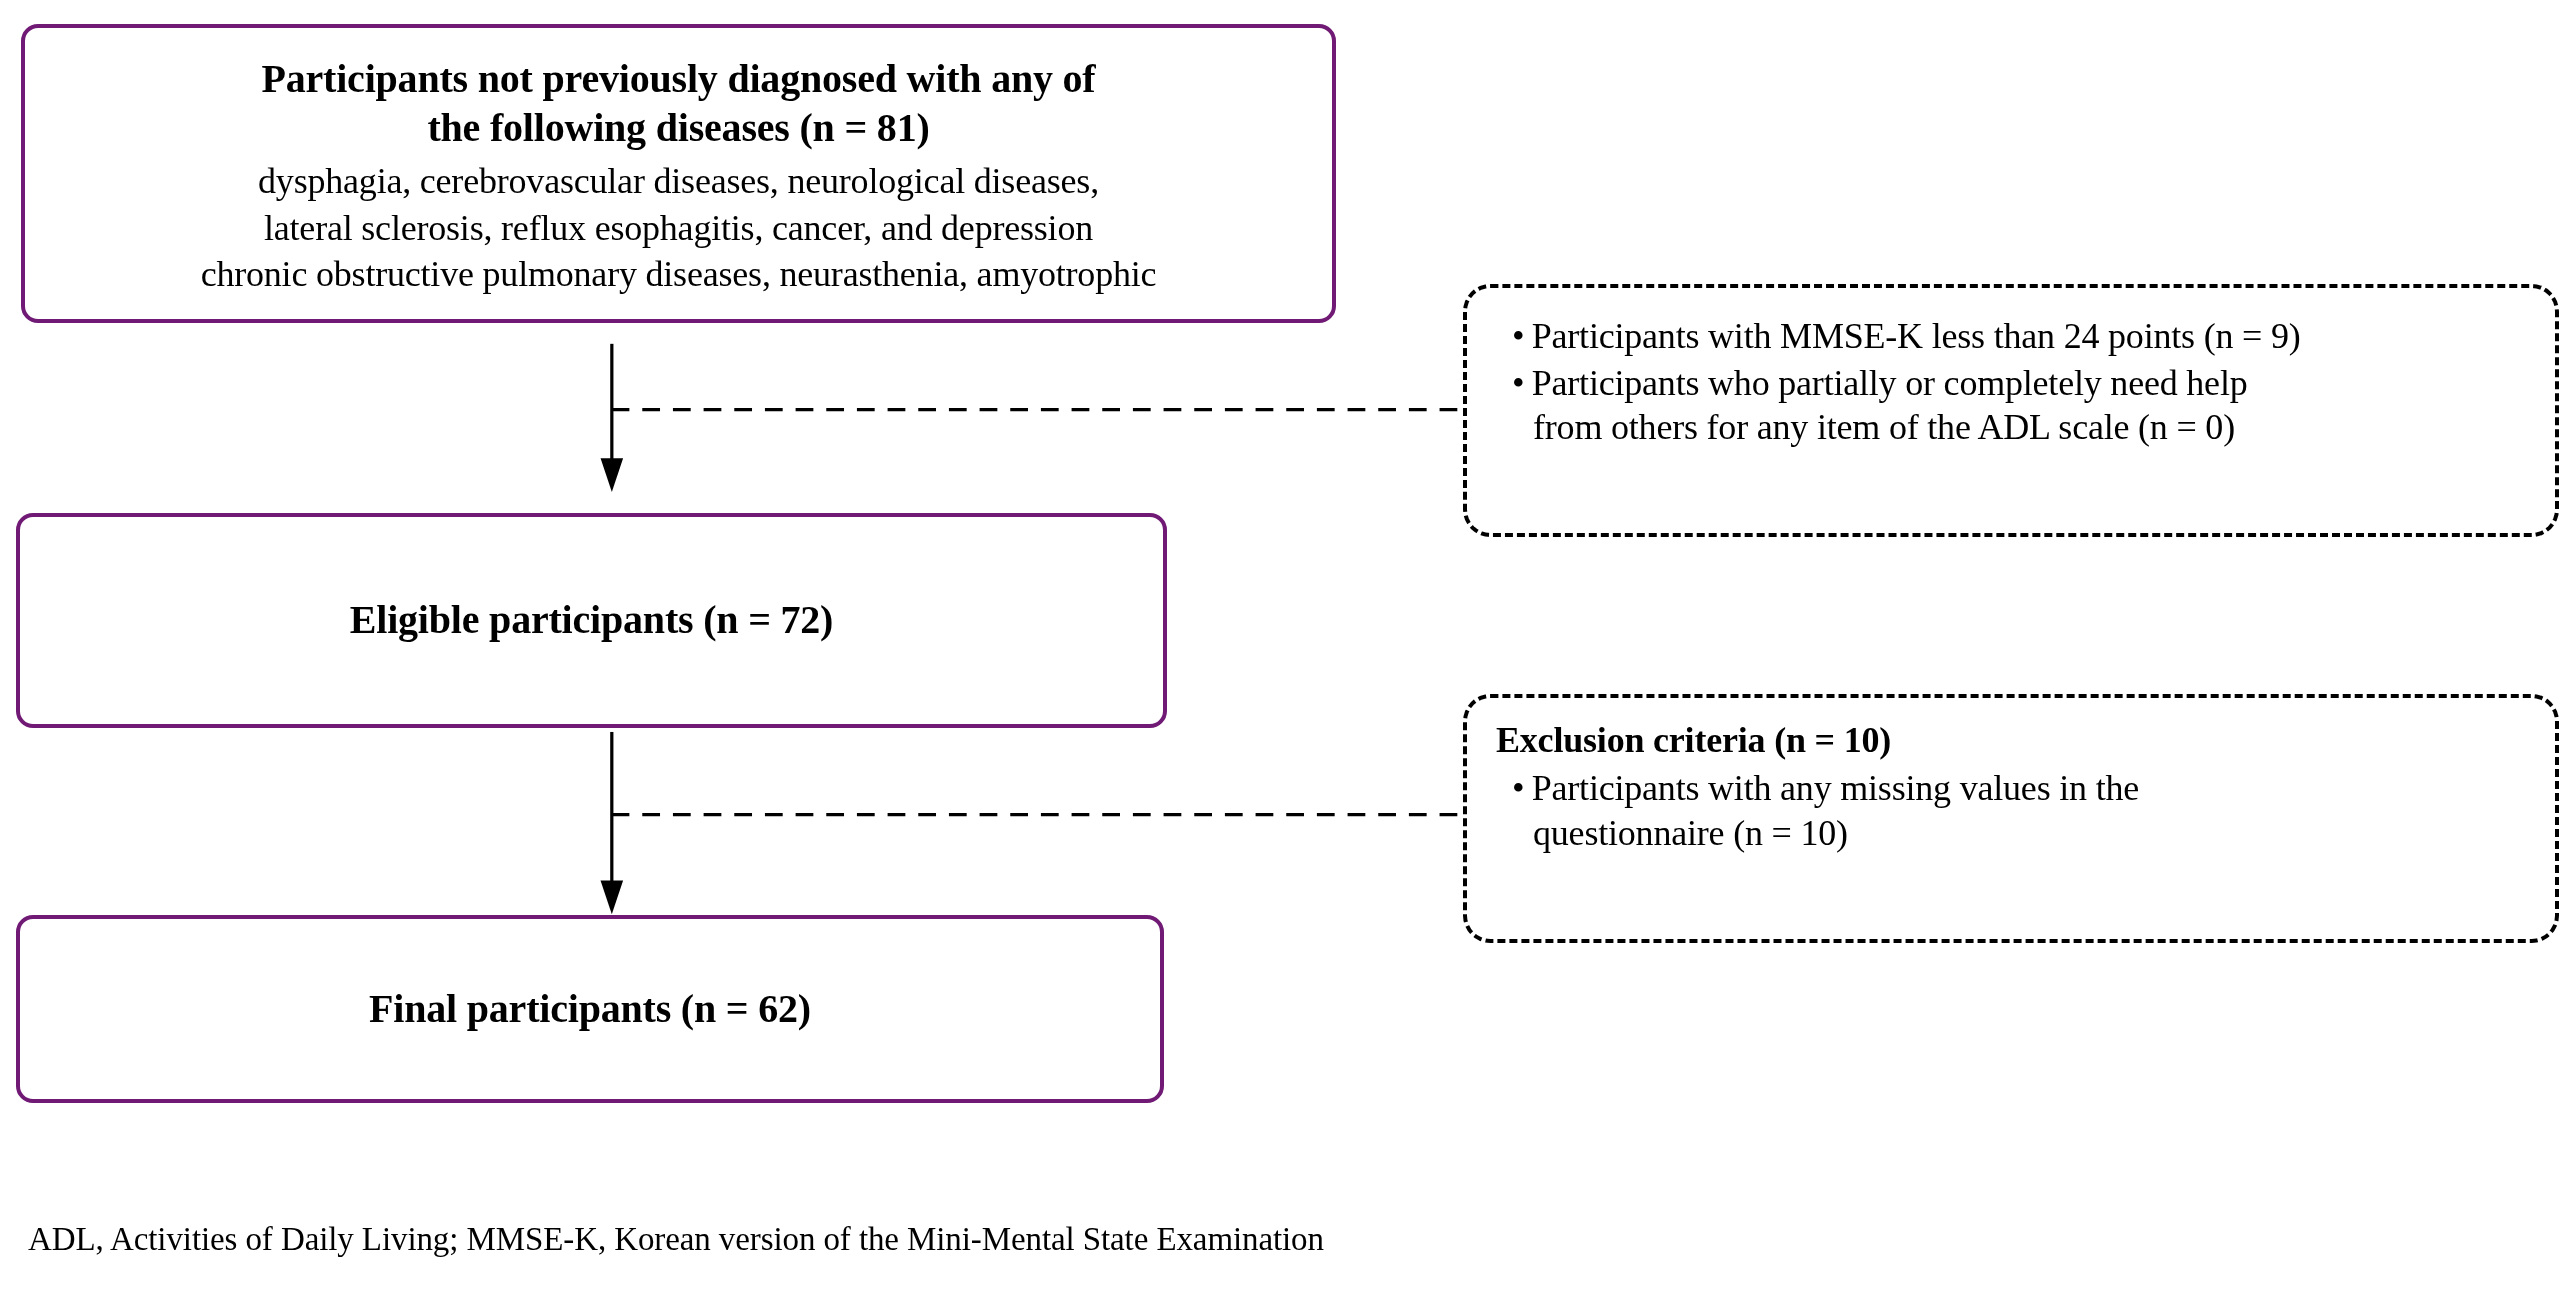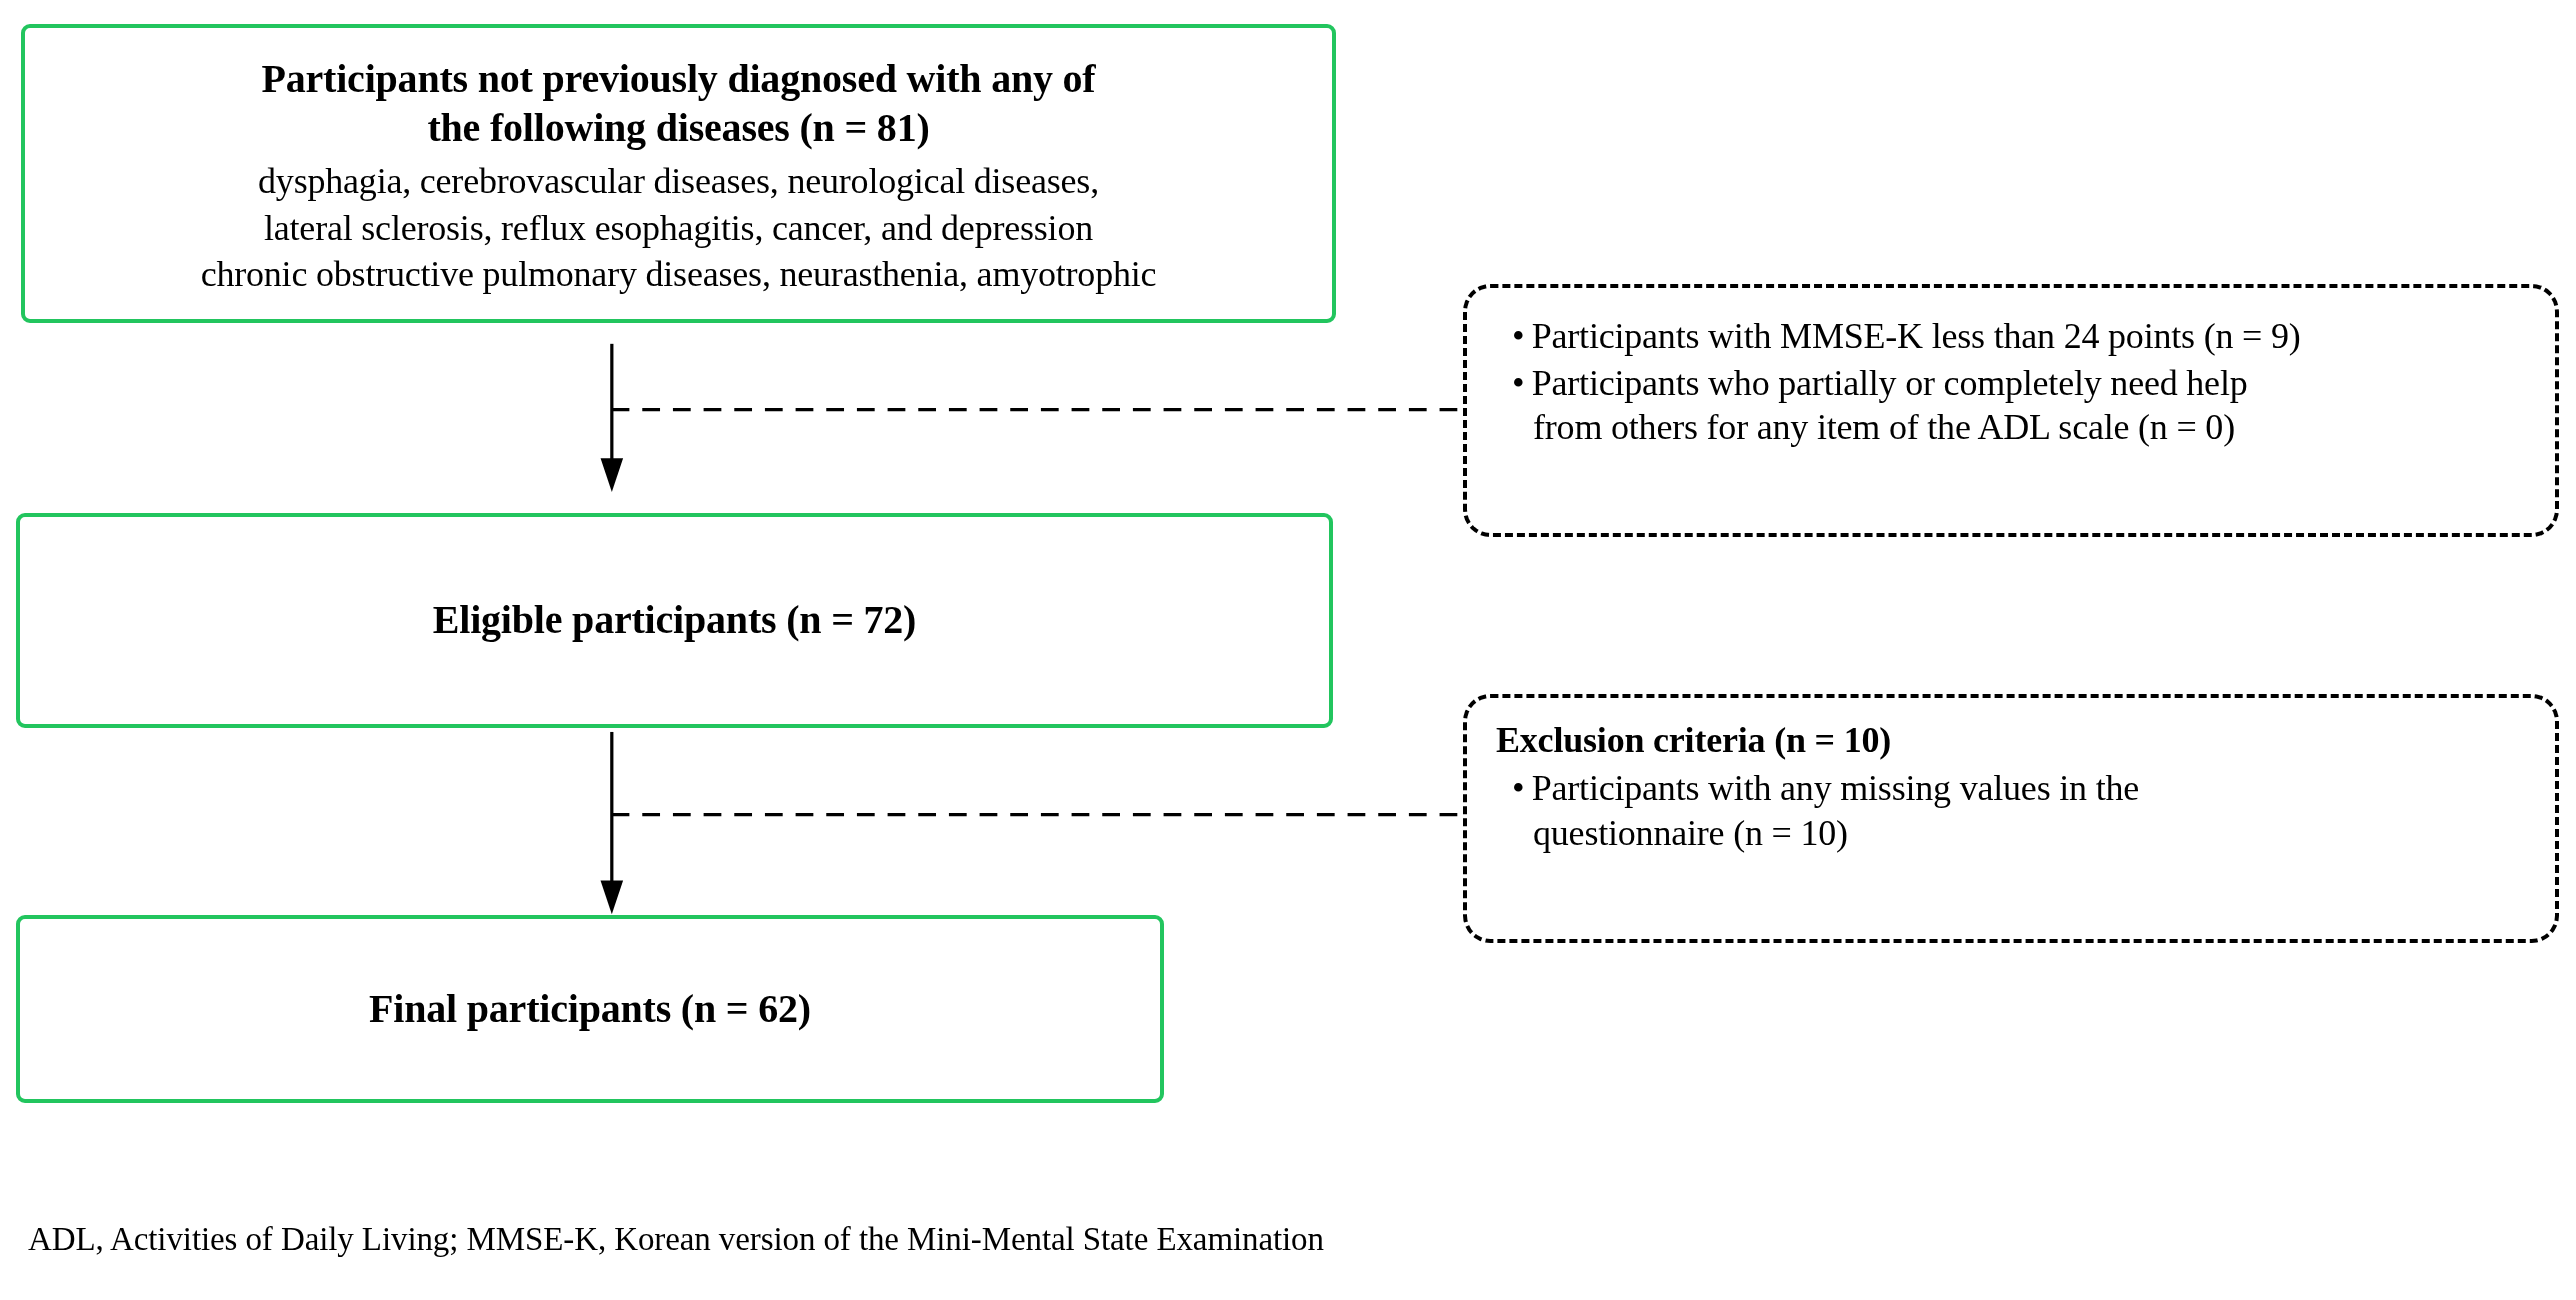--- a/index.html
+++ b/index.html
@@ -18,22 +18,22 @@
     position: relative;
     width: 2576px;
     height: 1301px;
     background: #ffffff;
   }
 
   
   .flow-box {
     position: absolute;
     box-sizing: border-box;
-    border: 4px solid #22c55e;
-    border-radius: 9px;
+    border: 4px solid #701a75;
+    border-radius: 17px;
     background: #ffffff;
     display: flex;
     flex-direction: column;
     align-items: center;
     justify-content: center;
     text-align: center;
   }
   .flow-box .title-line {
     font-weight: bold;
     font-size: 40px;
@@ -51,21 +51,21 @@
 
   #box-enrolled {
     left: 21px;  top: 24px;
     width: 1315px; height: 299px;
     padding-top: 4.8px;
   }
   #box-enrolled .title-block { margin-bottom: 5.7px; }
 
   #box-eligible {
     left: 16px;  top: 513px;
-    width: 1317px; height: 215px; align-items: center;
+    width: 1151px; height: 215px; align-items: center;
   }
   #box-final {
     left: 16px;  top: 915px;
     width: 1148px; height: 188px;
   }
 
   
   .excl-box {
     position: absolute;
     box-sizing: border-box;

